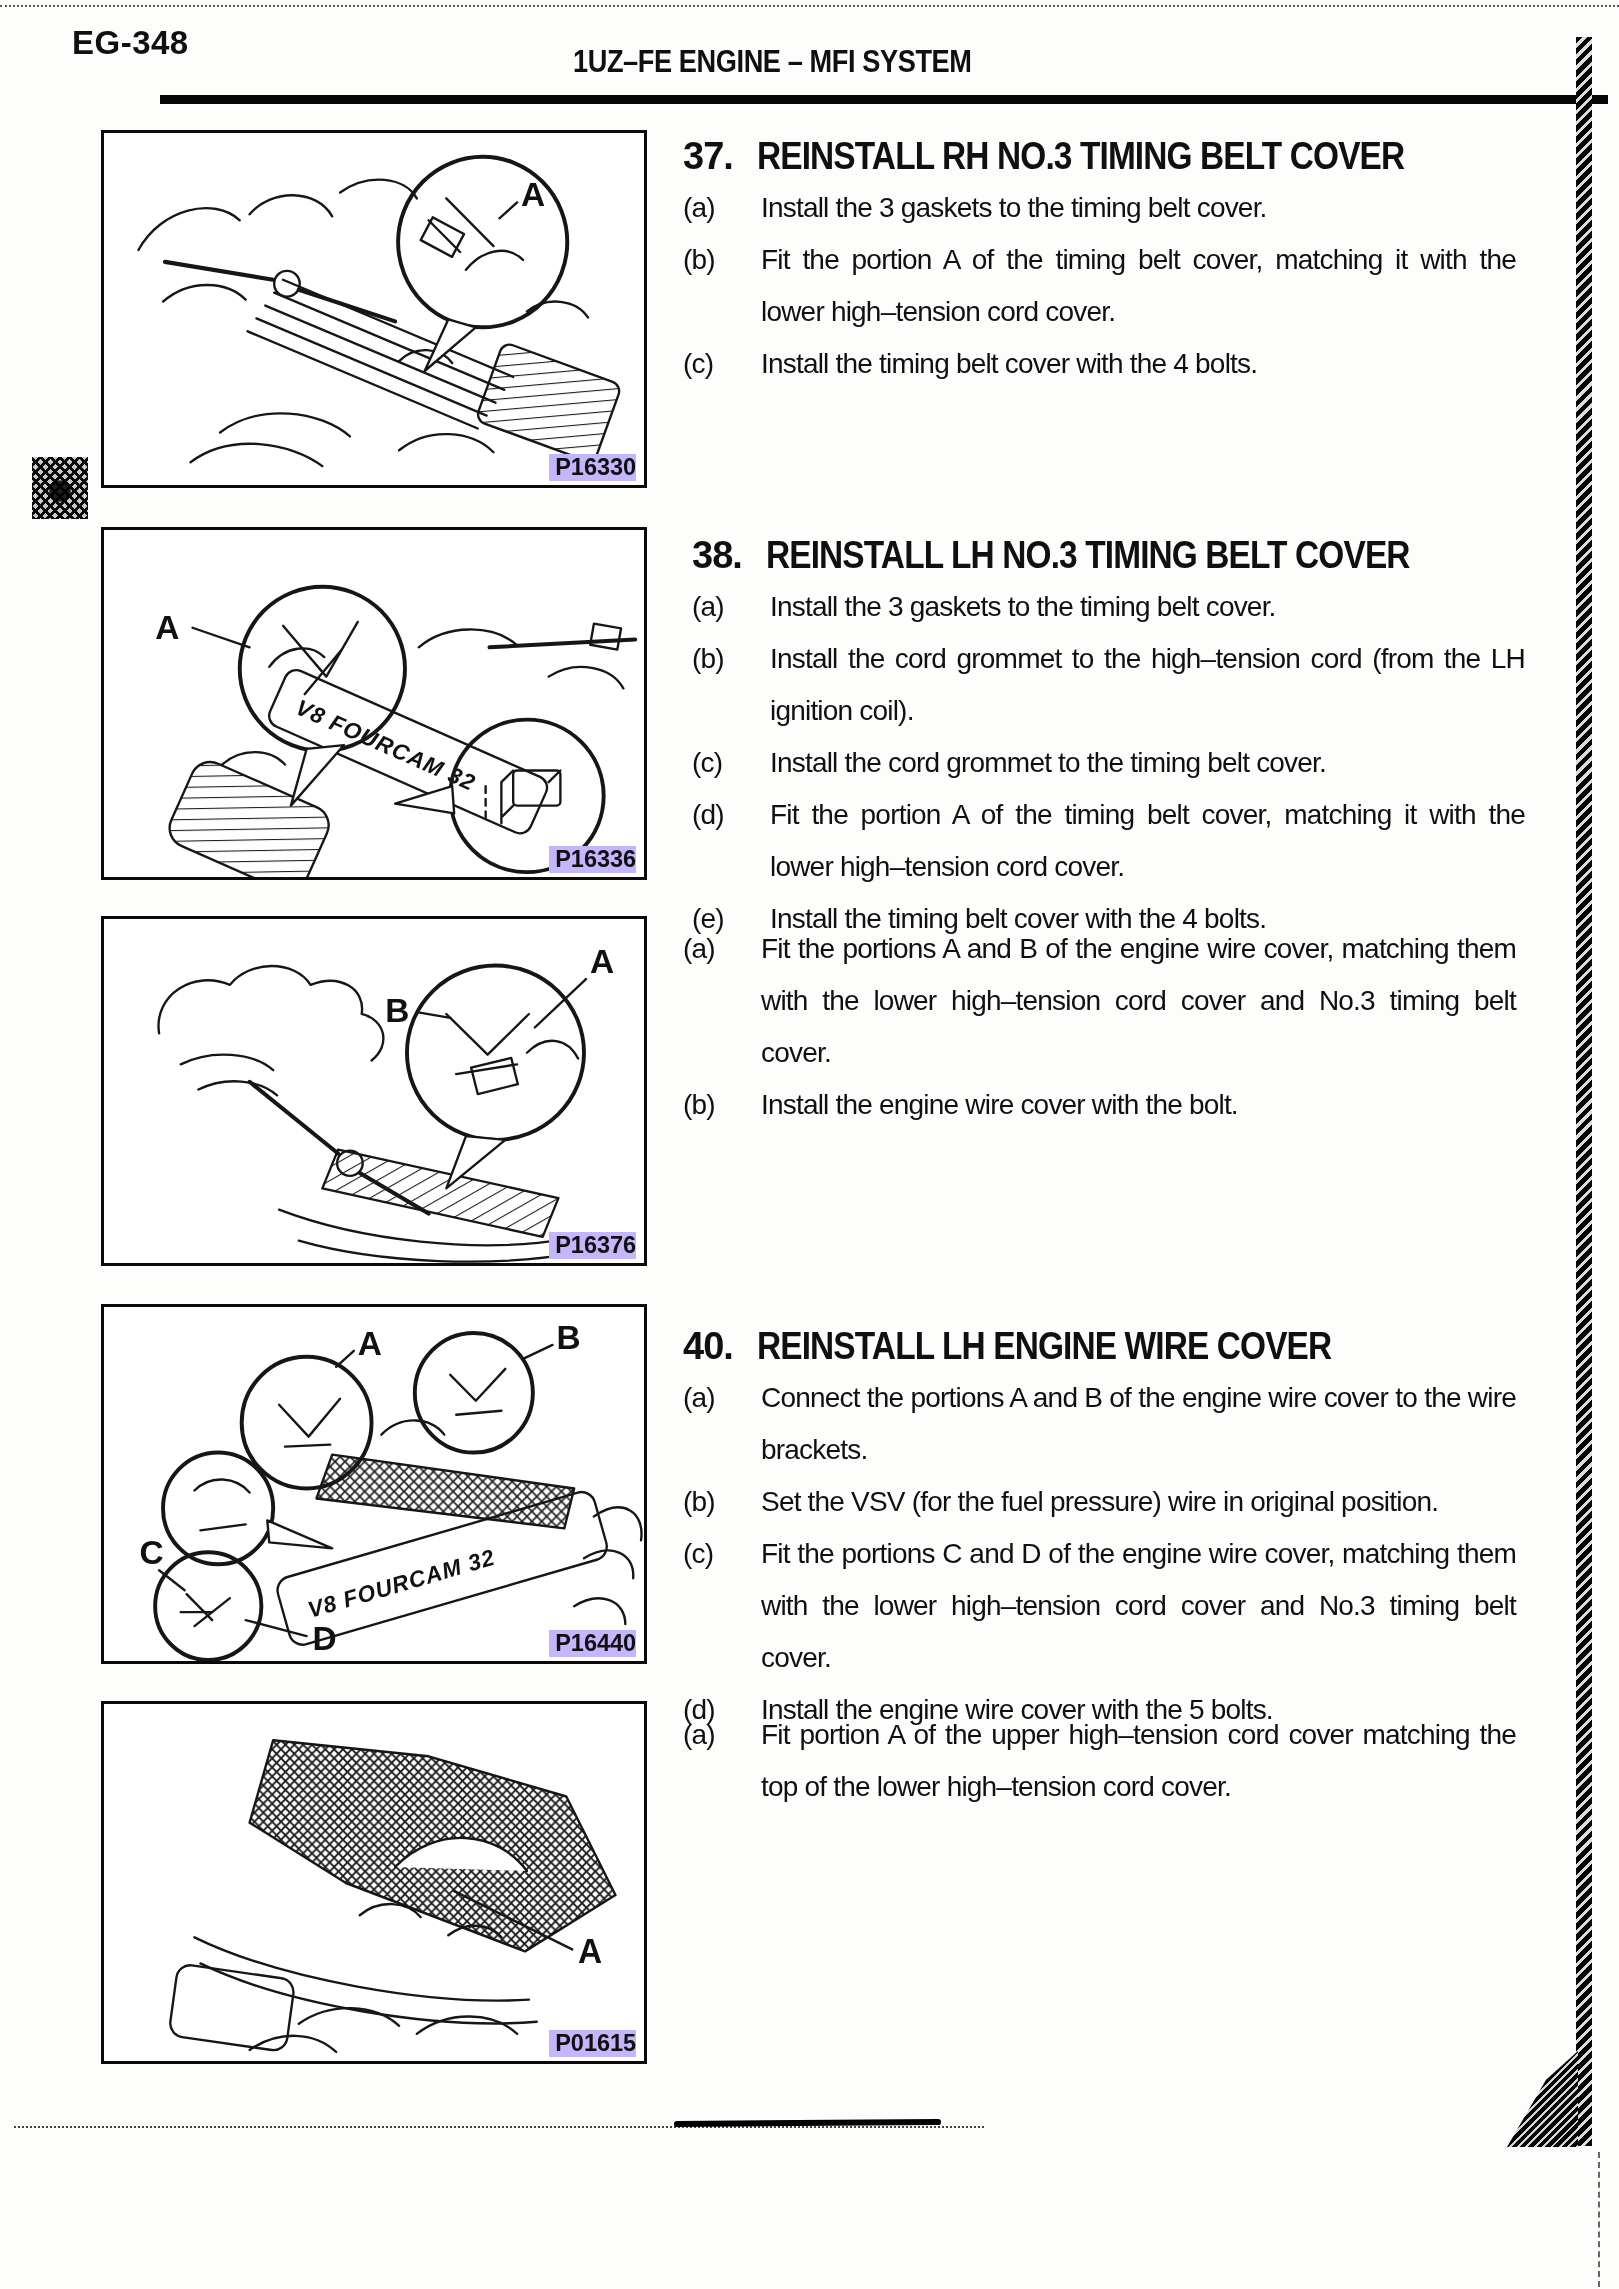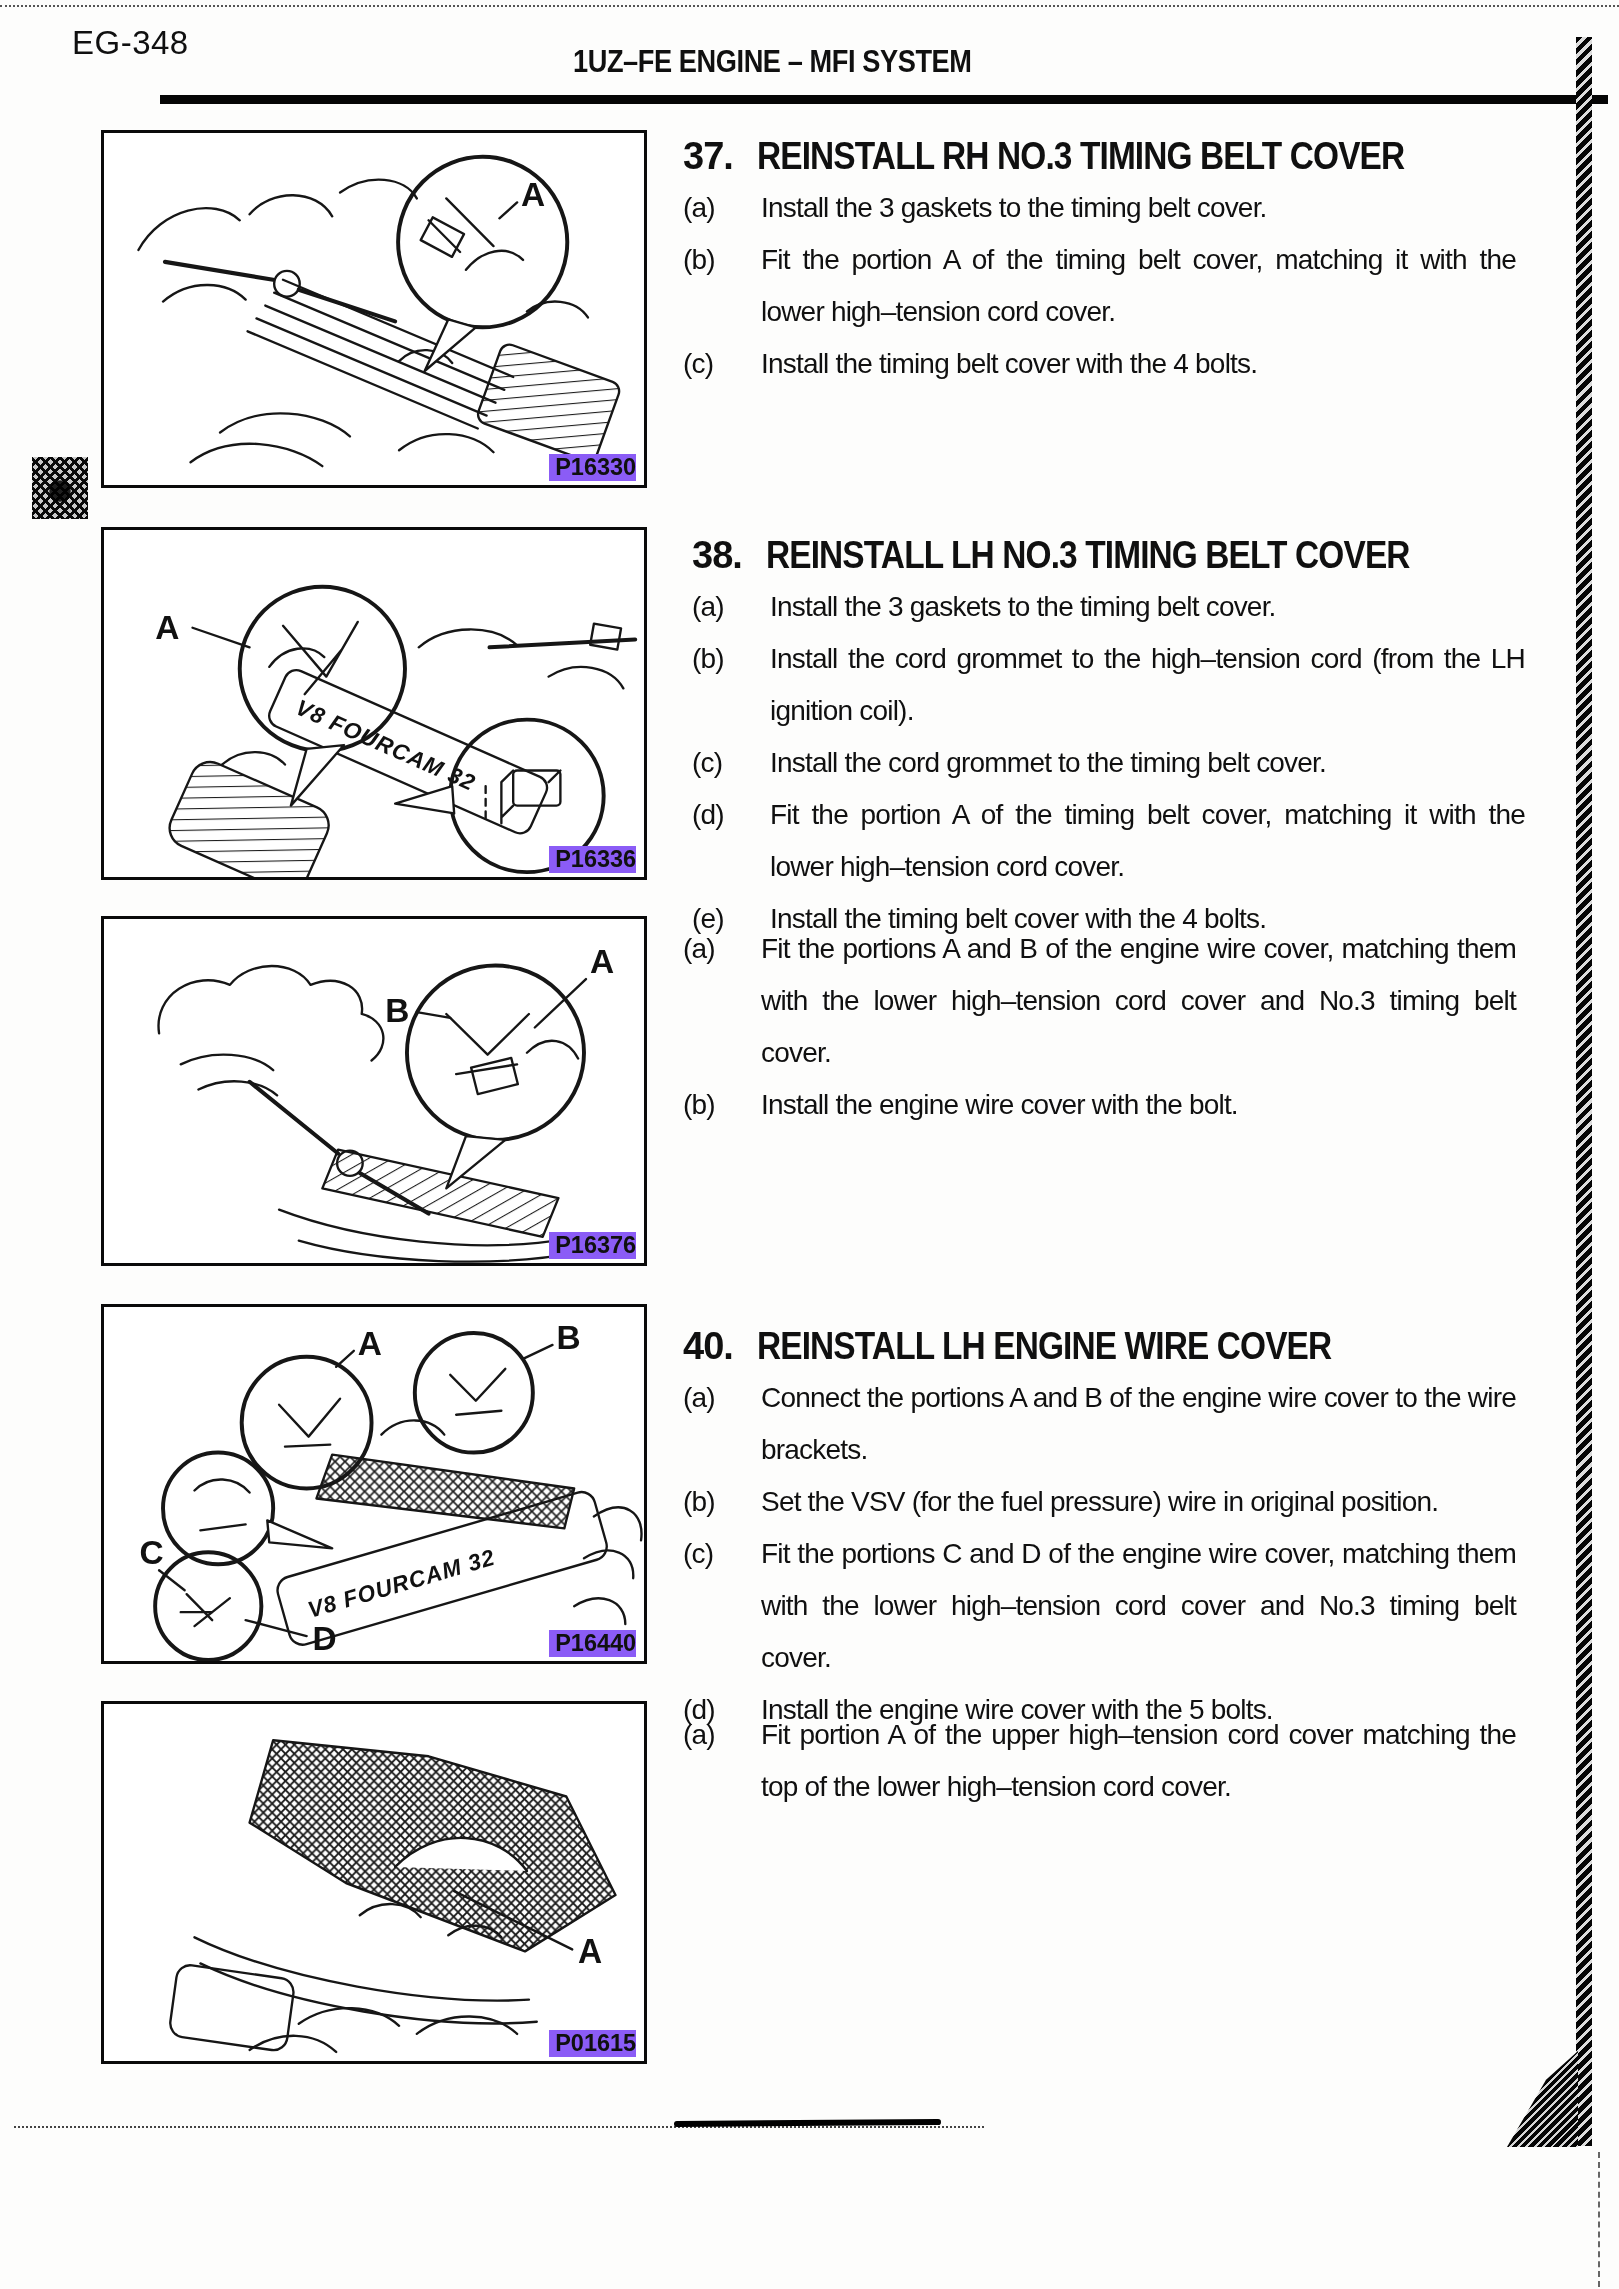--- a/index.html
+++ b/index.html
@@ -7,21 +7,21 @@
     width:1619px;height:2290px;position:relative;overflow:hidden;
     background:#fdfdfc;color:#101010;
     font-family:"Liberation Sans", sans-serif;
   }
   .abs{position:absolute;}
 
   
   .top-dots{left:0;top:4.9px;width:1619px;height:0;border-top:2.9px dotted #555;}
   .bottom-dots{left:13.7px;top:2126px;width:970px;height:0;border-top:2.9px dotted #444;}
   .bottom-dash{left:674px;top:2120px;width:267px;height:5.9px;background:#000;border-radius:2.9px;transform:rotate(-0.4deg);}
-  .page-number{left:72px;top:23.5px;font-size:33px;font-weight:400;letter-spacing:0.5px;}
+  .page-number{left:72px;top:23.5px;font-size:33px;font-weight:700;letter-spacing:0.5px;}
   .header-title{left:573px;top:43px;font-size:32px;font-weight:700;letter-spacing:-0.5px;white-space:nowrap;transform:scaleX(.85);transform-origin:left center;}
   .header-rule{left:160px;top:95px;width:1448px;height:8.8px;background:#050505;}
   .tab-marker{
     left:32px;top:457px;width:56px;height:62px;
     background:
       radial-gradient(circle at 50% 55%, rgba(0,0,0,.85) 0 9.8px, transparent 11.8px),
       repeating-linear-gradient(45deg,#0a0a0a 0 2.9px,transparent 2.9px 6.9px),
       repeating-linear-gradient(-45deg,#0a0a0a 0 2.9px,transparent 2.9px 6.9px),
       #c9c9c9;
   }
@@ -33,21 +33,21 @@
   .binding-tail{left:1598px;top:2152px;width:0;height:135px;border-left:2px dashed #666;}
 
   
   .figure{left:101px;width:546px;border:3.9px solid #0a0a0a;box-sizing:border-box;background:#fff;}
   #fig1{top:130px;height:358px;}
   #fig2{top:527px;height:353px;}
   #fig3{top:916px;height:350px;}
   #fig4{top:1304px;height:360px;}
   #fig5{top:1701px;height:363px;}
   .figure svg{width:100%;height:100%;display:block;}
-  .figure-code{position:absolute;right:7.8px;bottom:3.9px;font-size:23.5px;font-weight:700;background:#8b5cf6;padding-left:5.9px;}
+  .figure-code{position:absolute;right:7.8px;bottom:3.9px;font-size:23.5px;font-weight:700;background:#c4b5fd;padding-left:5.9px;}
   .fig-art{stroke:#161616;stroke-width:2.4;fill:none;stroke-linecap:round;stroke-linejoin:round;}
   .fig-art .thick{stroke-width:4.2;}
   .fig-art .callout{stroke-width:4;}
   .fig-art text{fill:#111;stroke:none;font-family:"Liberation Sans",sans-serif;}
   .fig-label{font-size:34px;font-weight:700;}
   .engine-text{font-size:23px;font-weight:700;font-style:italic;letter-spacing:1px;}
 
   
   .section{left:683px;width:833px;}
   #sec37{top:130px;} #sec38{top:529px;margin-left:9px;} #sec39{top:923px;} #sec40{top:1320px;} #sec41{top:1709px;}

